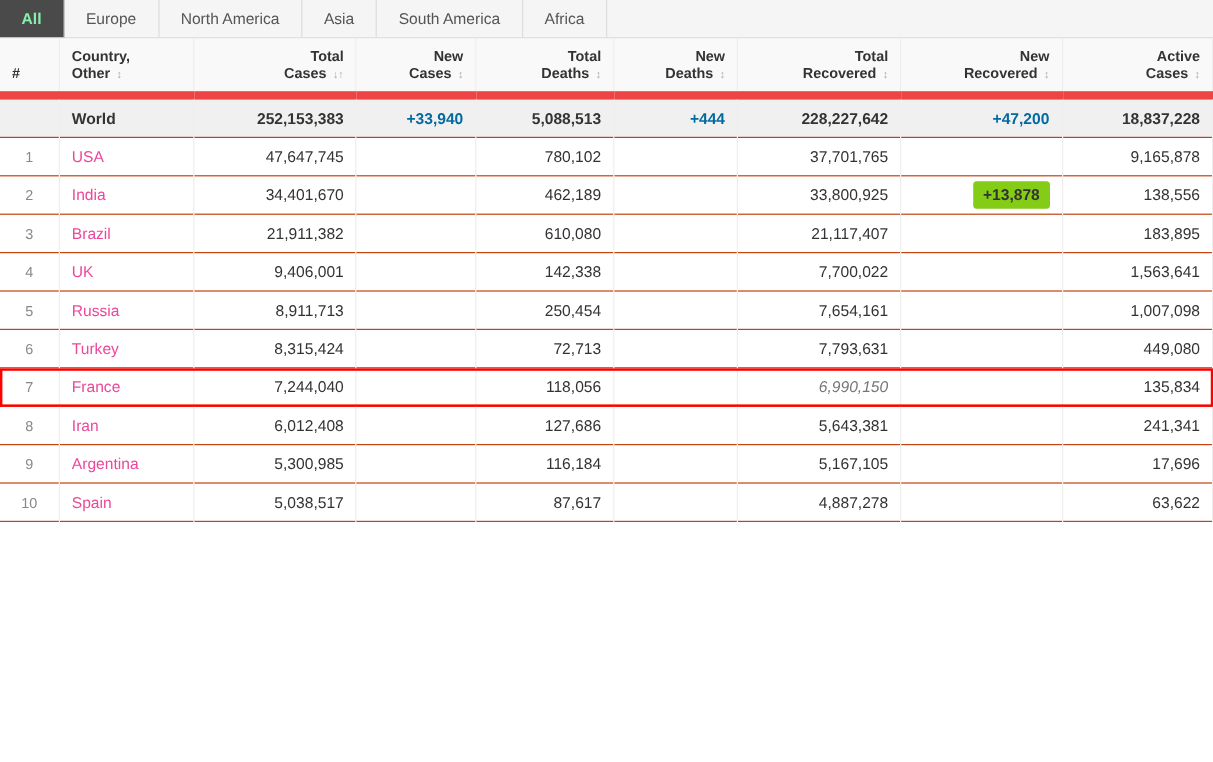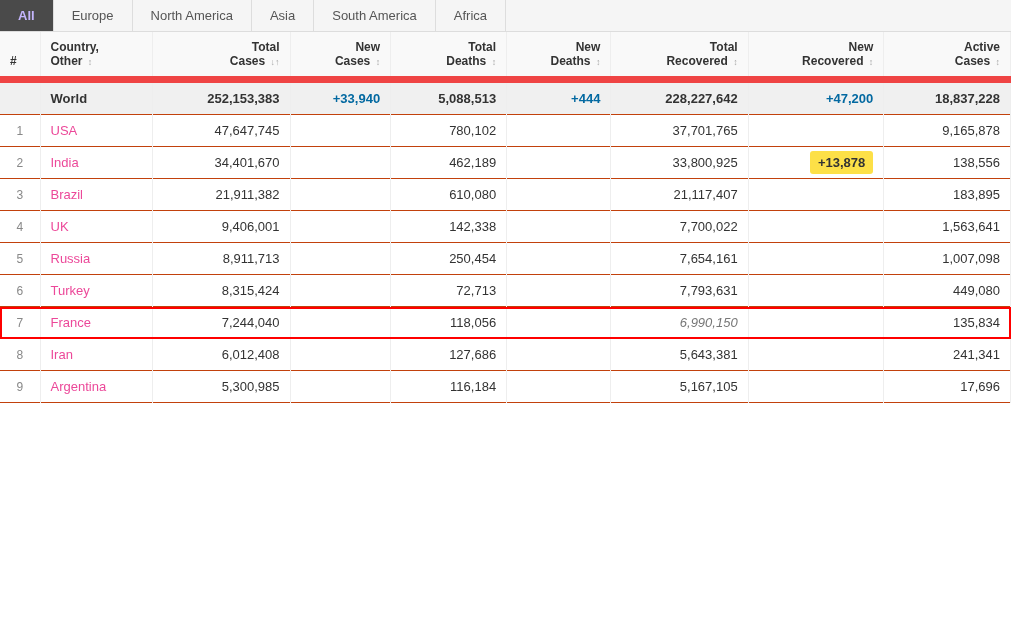--- a/index.html
+++ b/index.html
@@ -19,21 +19,21 @@
     }
     .region-tab {
       padding: 8px 18px;
       cursor: pointer;
       color: #555;
       font-size: 13px;
       border-right: 1px solid #ddd;
     }
     .region-tab.active {
       background: #4a4a4a;
-      color: #c4b5fd;
+      color: #86efac;
       font-weight: bold;
     }
 
     
     .table-wrapper {
       overflow-x: auto;
     }
     table {
       width: 100%;
       border-collapse: collapse;
@@ -89,21 +89,21 @@
       text-align: left;
     }
     tbody td a {
       color: #ec4899;
       text-decoration: none;
     }
     .new-cases-positive {
       color: #0369a1;
     }
     .new-recovered-highlight {
-      background: #fde047;
+      background: #84cc16;
       color: #333;
       font-weight: bold;
       padding: 4px 8px;
       border-radius: 3px;
     }
     .italic-val {
       font-style: italic;
       color: #777;
       text-align: right;
     }
@@ -239,15 +239,26 @@
           <td>9</td>
           <td><a href="#">Argentina</a></td>
           <td>5,300,985</td>
           <td></td>
           <td>116,184</td>
           <td></td>
           <td>5,167,105</td>
           <td></td>
           <td>17,696</td>
         </tr>
+        <tr>
+          <td>10</td>
+          <td><a href="#">Spain</a></td>
+          <td>5,038,517</td>
+          <td></td>
+          <td>87,617</td>
+          <td></td>
+          <td>4,887,278</td>
+          <td></td>
+          <td>63,622</td>
+        </tr>
       </tbody>
   </table>
 </div>
 
 </body></html>

